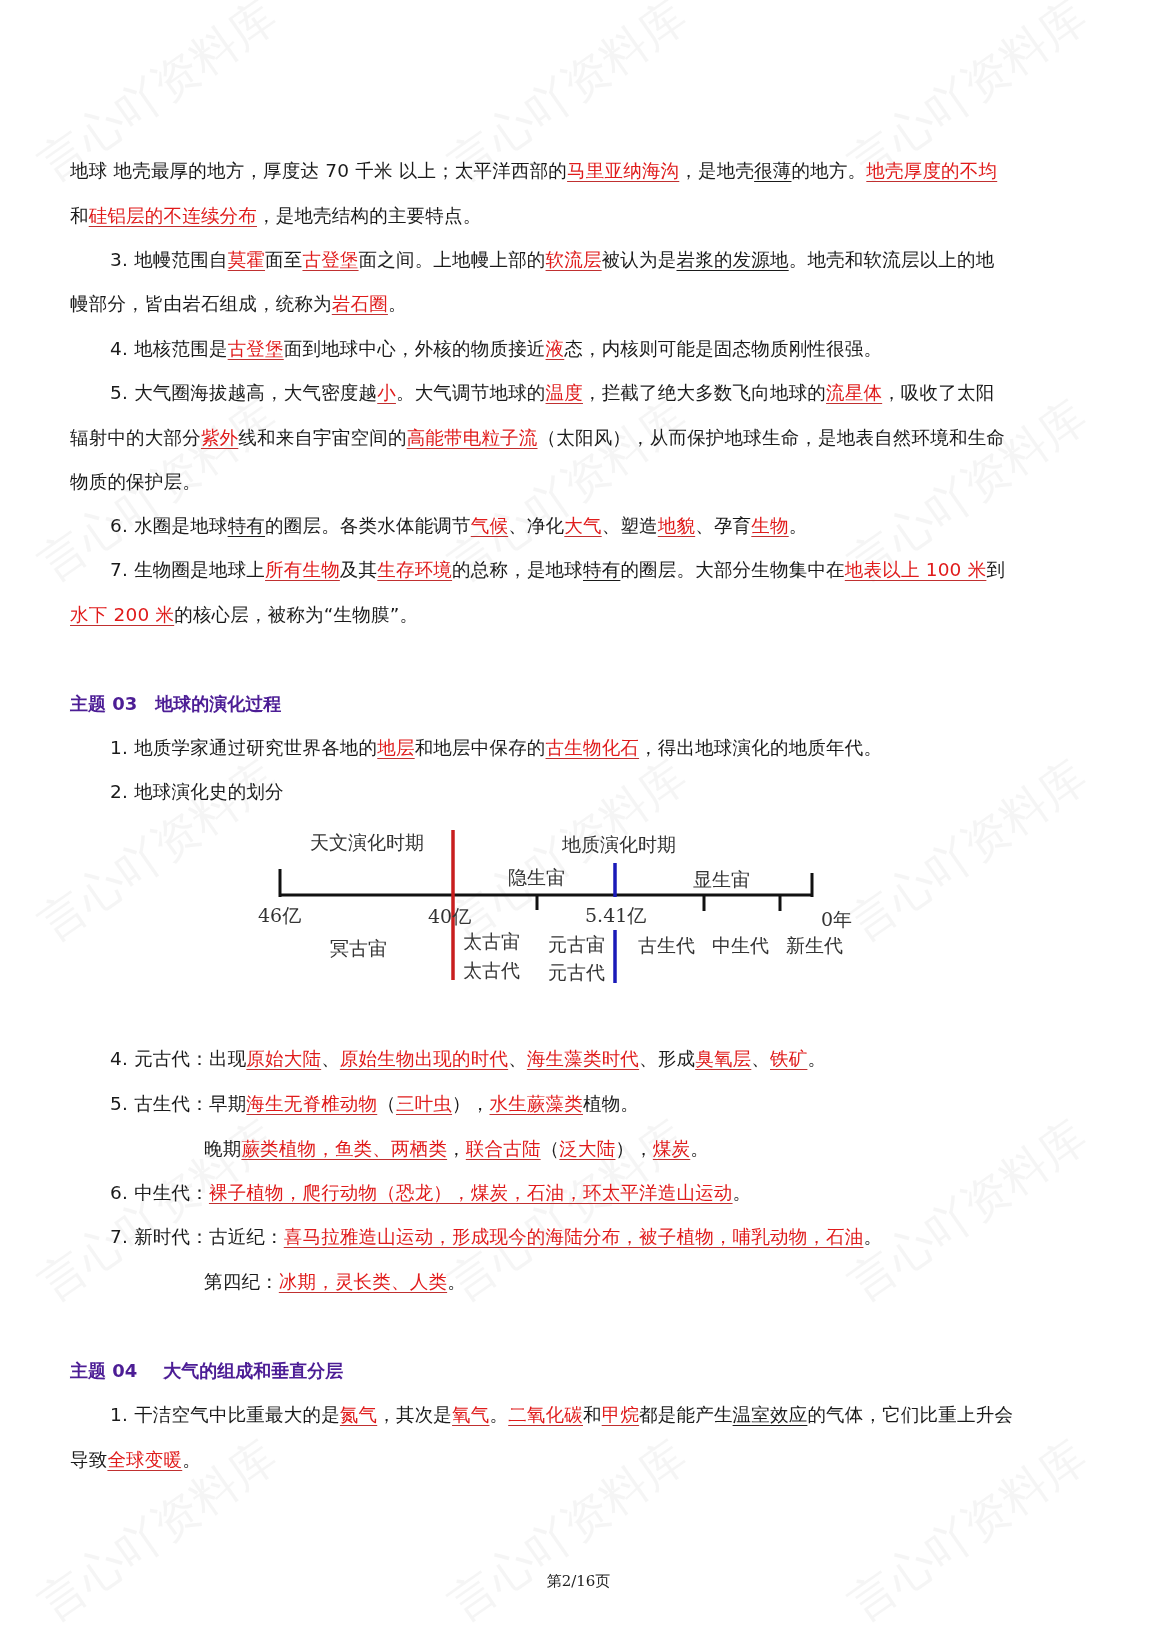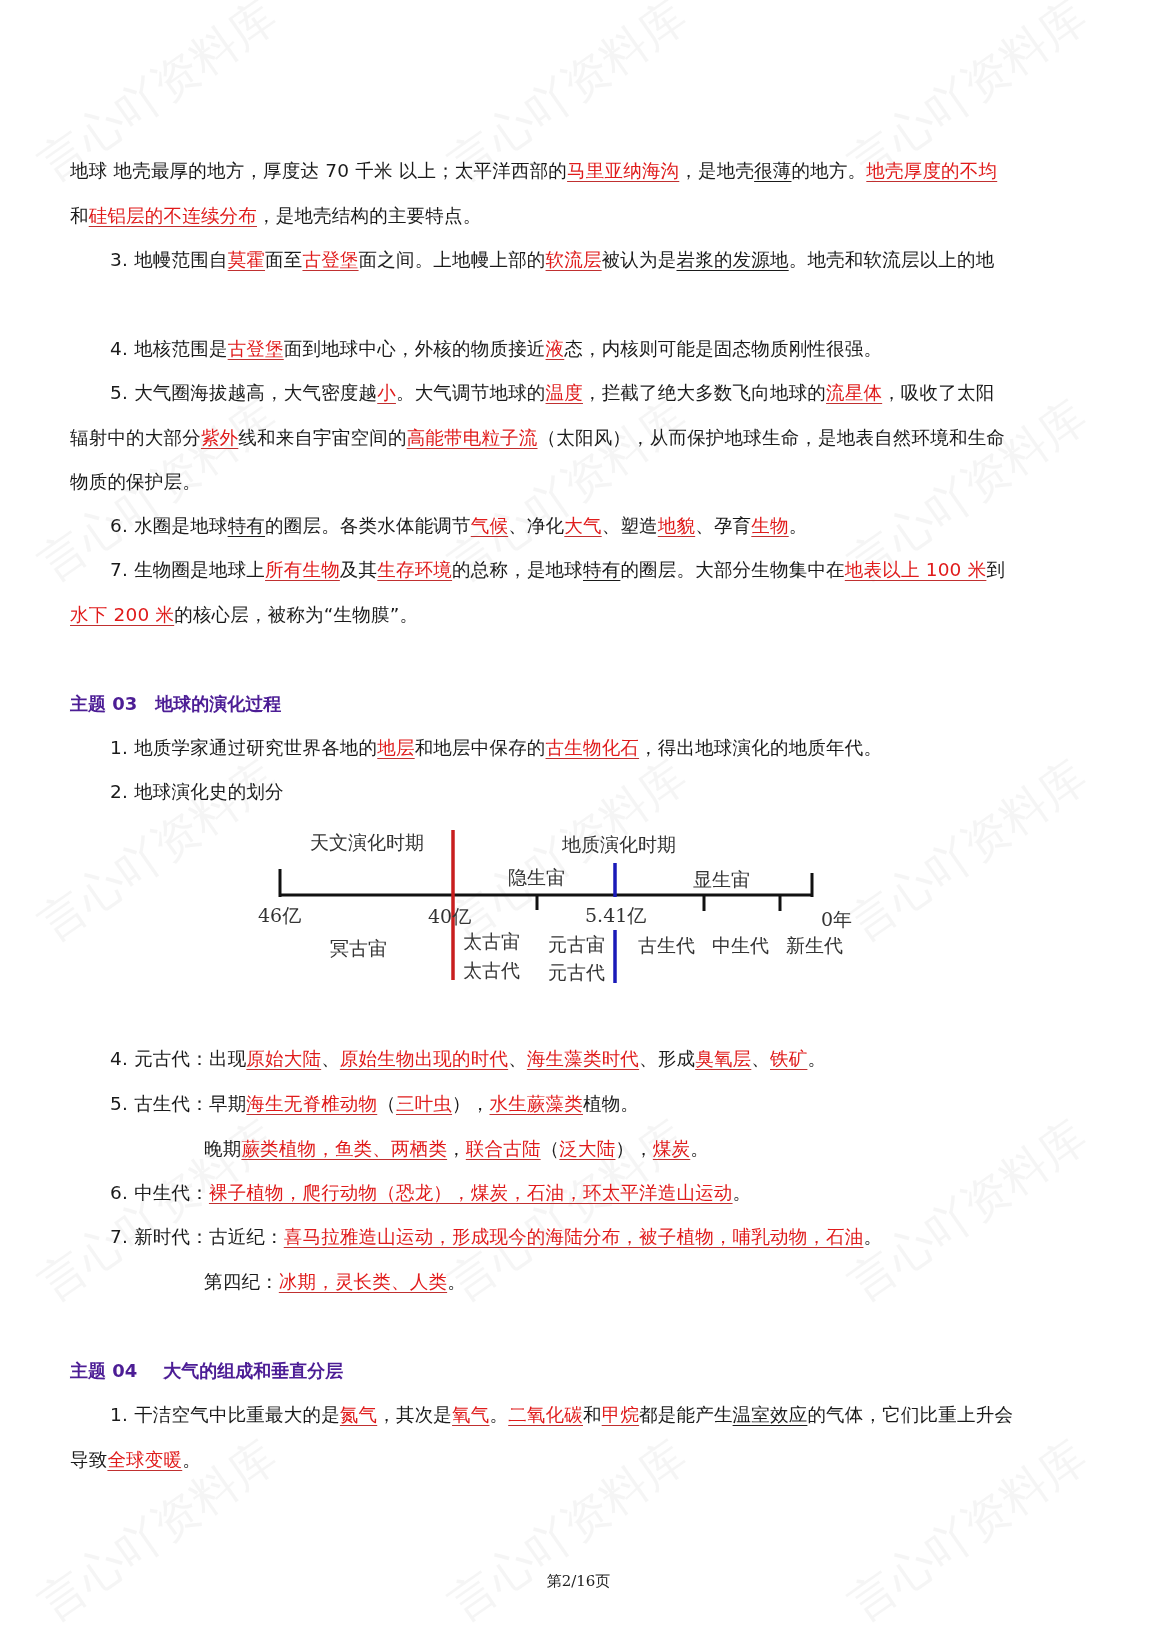--- a/index.html
+++ b/index.html
@@ -50,20 +50,21 @@
   <div class="watermark" style="left:430px;top:1180px;">言心吖资料库</div>
   <div class="watermark" style="left:830px;top:1180px;">言心吖资料库</div>
   <div class="watermark" style="left:20px;top:1500px;">言心吖资料库</div>
   <div class="watermark" style="left:430px;top:1500px;">言心吖资料库</div>
   <div class="watermark" style="left:830px;top:1500px;">言心吖资料库</div>
 
   <div class="line" style="top:159px"><span>地球 地壳最厚的地方，厚度达 70 千米 以上；太平洋西部的</span><span class="r">马里亚纳海沟</span><span>，是地壳</span><span class="u">很薄</span><span>的地方。</span><span class="r">地壳厚度的不均</span></div>
   <div class="line" style="top:204px"><span>和</span><span class="r">硅铝层的不连续分布</span><span>，是地壳结构的主要特点。</span></div>
 
   <div class="line ind" style="top:248px"><span>3. 地幔范围自</span><span class="r">莫霍</span><span>面至</span><span class="r">古登堡</span><span>面之间。上地幔上部的</span><span class="r">软流层</span><span>被认为是</span><span class="u">岩浆的发源地</span><span>。地壳和软流层以上的地</span></div>
+  <div class="line" style="top:292px"><span>幔部分，皆由岩石组成，统称为</span><span class="r">岩石圈</span><span>。</span></div>
 
   <div class="line ind" style="top:337px"><span>4. 地核范围是</span><span class="r">古登堡</span><span>面到地球中心，外核的物质接近</span><span class="r">液</span><span>态，内核则可能是固态物质刚性很强。</span></div>
 
   <div class="line ind" style="top:381px"><span>5. 大气圈海拔越高，大气密度越</span><span class="r">小</span><span>。大气调节地球的</span><span class="r">温度</span><span>，拦截了绝大多数飞向地球的</span><span class="r">流星体</span><span>，吸收了太阳</span></div>
   <div class="line" style="top:470px"><span>物质的保护层。</span></div>
   <div class="line" style="top:426px"><span>辐射中的大部分</span><span class="r">紫外</span><span>线和来自宇宙空间的</span><span class="r">高能带电粒子流</span><span>（太阳风），从而保护地球生命，是地表自然环境和生命</span></div>
 
   <div class="line ind" style="top:514px"><span>6. 水圈是地球</span><span class="u">特有</span><span>的圈层。各类水体能调节</span><span class="r">气候</span><span>、净化</span><span class="r">大气</span><span>、塑造</span><span class="r">地貌</span><span>、孕育</span><span class="r">生物</span><span>。</span></div>
 
   <div class="line ind" style="top:558px"><span>7. 生物圈是地球上</span><span class="r">所有生物</span><span>及其</span><span class="r">生存环境</span><span>的总称，是地球</span><span class="u">特有</span><span>的圈层。大部分生物集中在</span><span class="r">地表以上 100 米</span><span>到</span></div>

